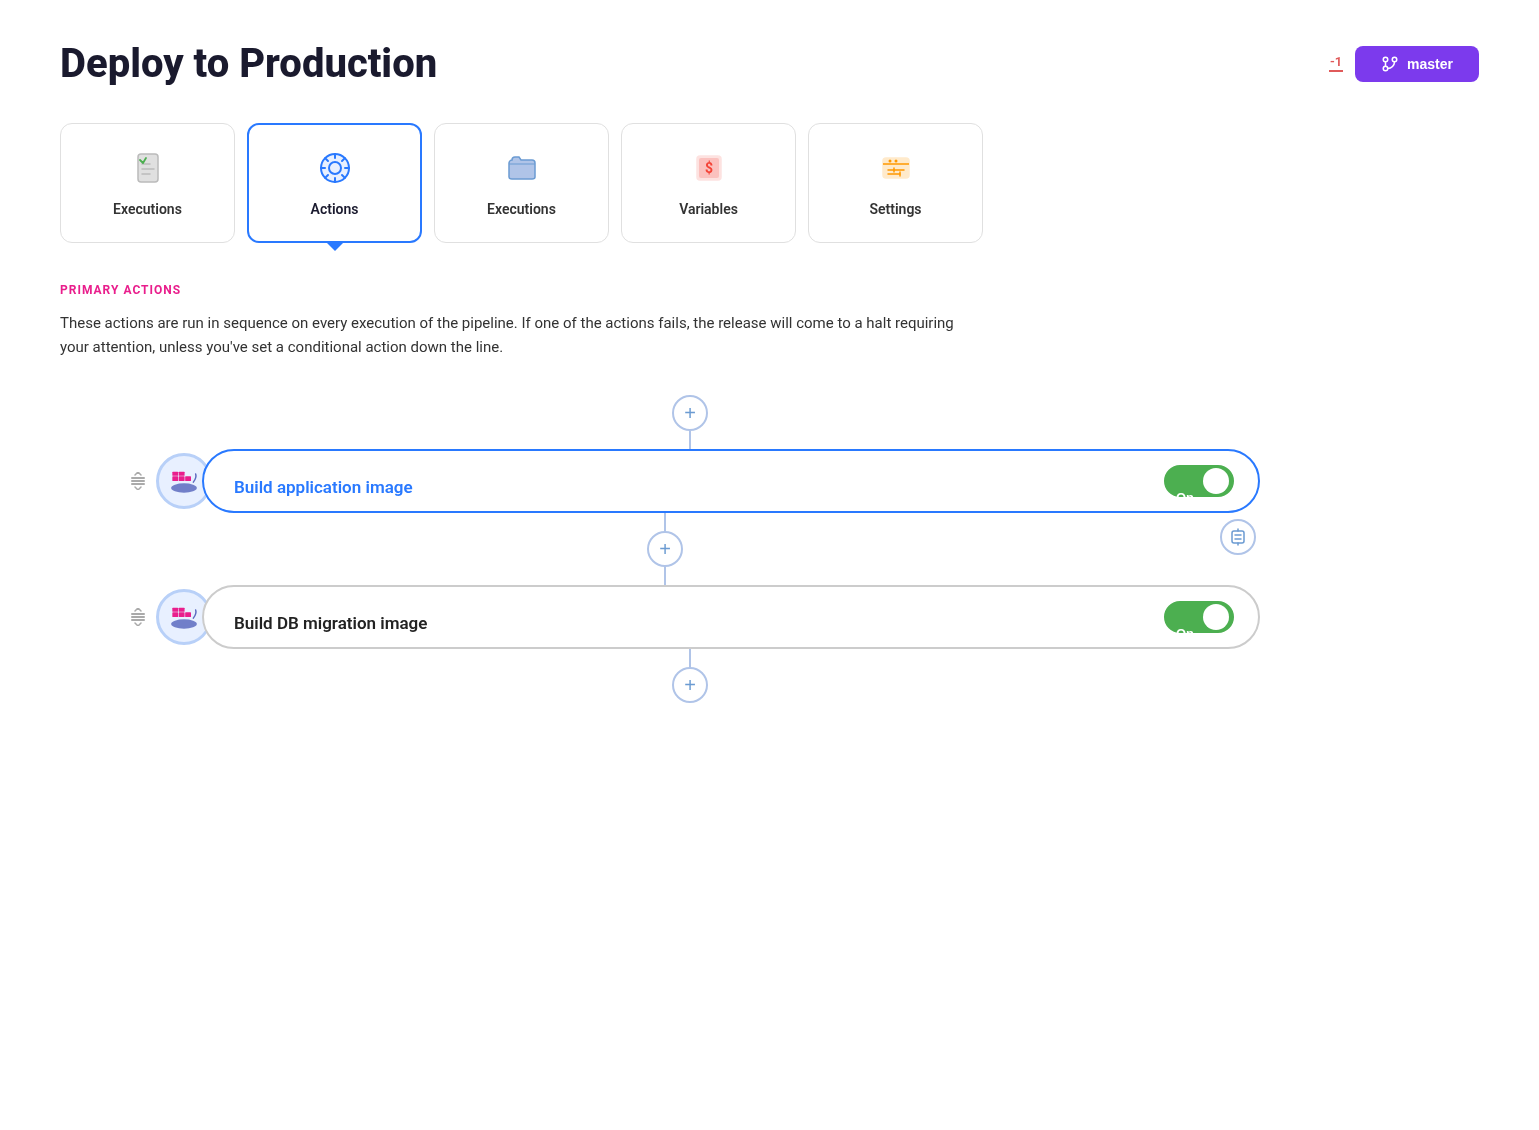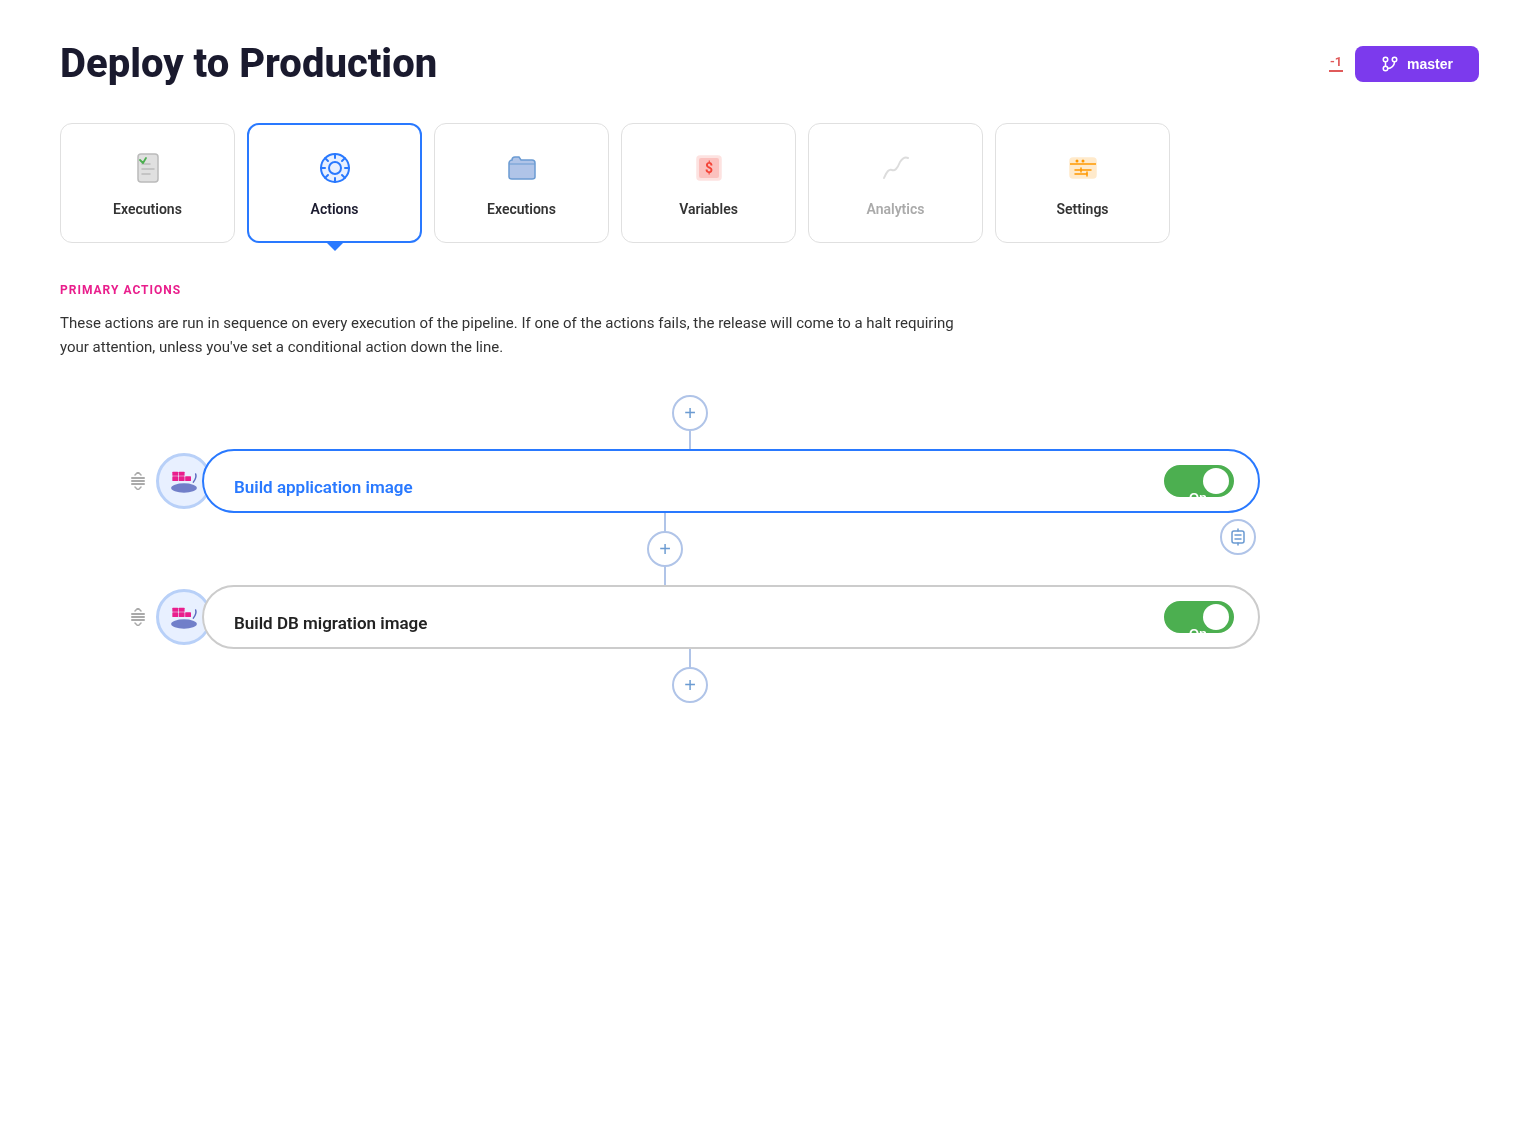--- a/index.html
+++ b/index.html
@@ -244,21 +244,21 @@
     }
     .toggle-knob {
       width: 26px;
       height: 26px;
       border-radius: 50%;
       background: #fff;
       margin-left: auto;
     }
     .toggle-label {
       position: absolute;
-      left: 23px;
+      left: 10px;
       color: #fff;
       font-size: 13px;
       font-weight: 700;
       pointer-events: none;
       margin-top: 32px;
     }
 
     
     .right-icon {
       width: 36px;
@@ -351,28 +351,20 @@
     <span class="tab-icon">
       <svg width="36" height="36" viewBox="0 0 36 36" fill="none">
         <rect x="6" y="6" width="24" height="24" rx="3" fill="#f44336" opacity="0.15" stroke="#f44336" stroke-width="1.5"></rect>
         <rect x="8" y="8" width="20" height="20" rx="2" fill="#f44336" opacity="0.2"></rect>
         <text x="18" y="23" text-anchor="middle" font-size="14" font-weight="bold" fill="#f44336">$</text>
       </svg>
     </span>
     <span class="tab-label">Variables</span>
   </div>
 
-  <div class="tab disabled">
-    <span class="tab-icon">
-      <svg width="36" height="36" viewBox="0 0 36 36" fill="none">
-        <path d="M6 28 Q10 18 14 20 Q18 22 22 12 Q26 6 30 8" stroke="#aaa" stroke-width="2" fill="none" stroke-linecap="round"></path>
-      </svg>
-    </span>
-    <span class="tab-label">Analytics</span>
-  </div>
 
   <div class="tab">
     <span class="tab-icon">
       <svg width="36" height="36" viewBox="0 0 36 36" fill="none">
         <rect x="5" y="8" width="26" height="20" rx="3" fill="#ff9800" opacity="0.2" stroke="#ff9800" stroke-width="1.5"></rect>
         <line x1="5" y1="14" x2="31" y2="14" stroke="#ff9800" stroke-width="1.5"></line>
         <circle cx="12" cy="11" r="1.5" fill="#ff9800"></circle>
         <circle cx="18" cy="11" r="1.5" fill="#ff9800"></circle>
         <line x1="10" y1="20" x2="26" y2="20" stroke="#ff9800" stroke-width="1.5" stroke-linecap="round"></line>
         <line x1="10" y1="24" x2="22" y2="24" stroke="#ff9800" stroke-width="1.5" stroke-linecap="round"></line>

